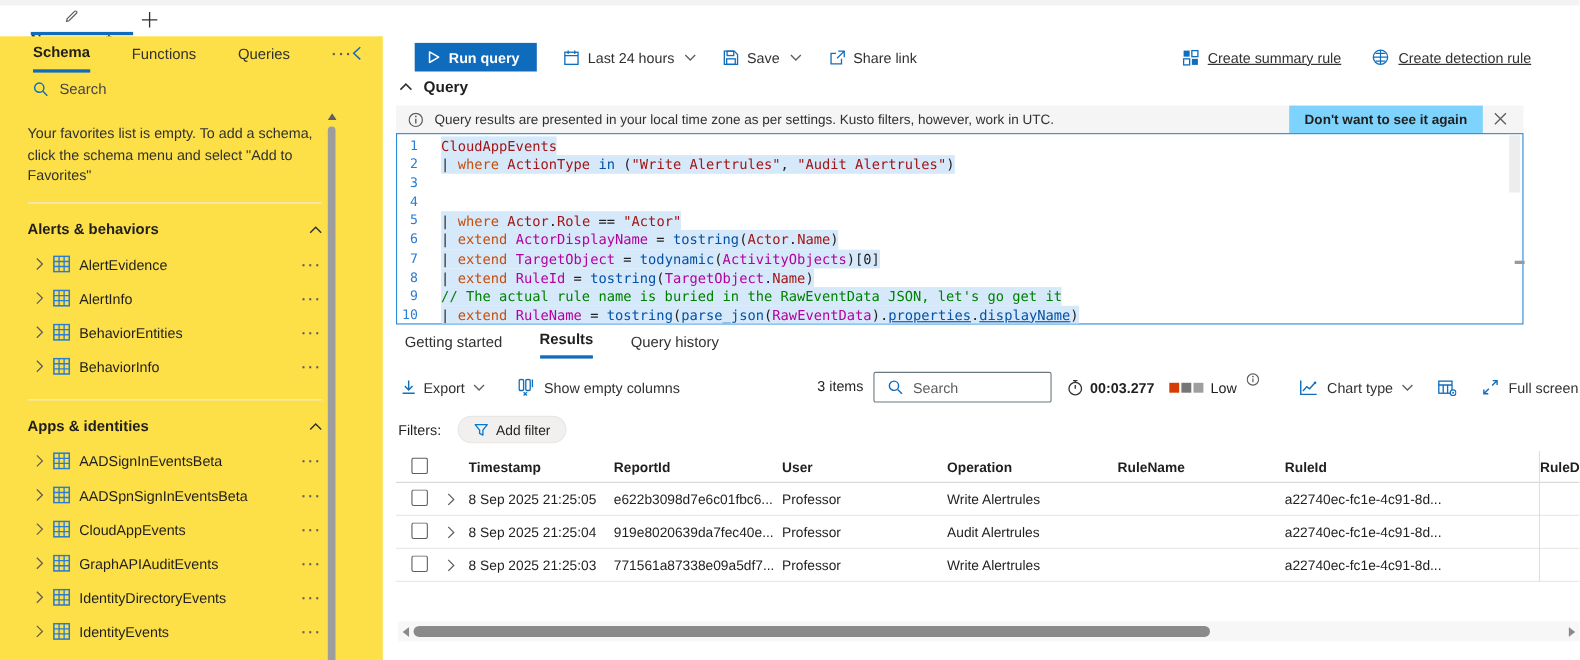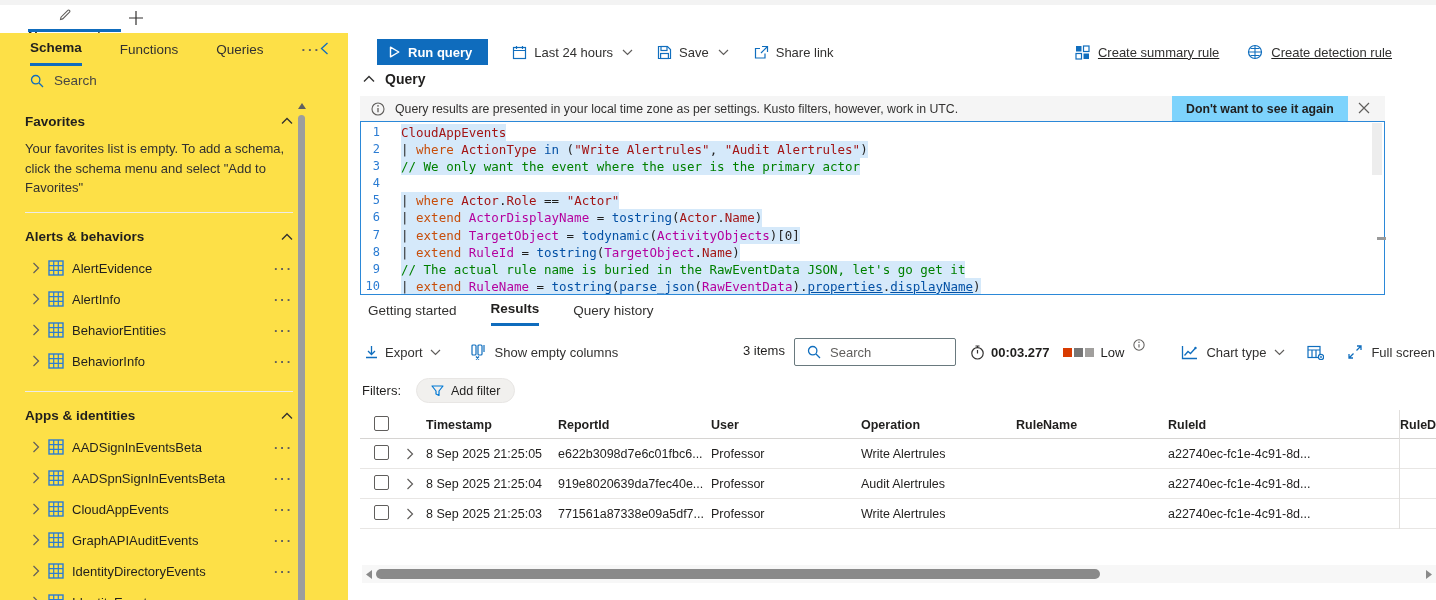--- a/index.html
+++ b/index.html
@@ -157,26 +157,20 @@
     </div>
     <div class="side-search">
       <svg width="14" height="14" viewBox="0 0 14 14">
           <circle cx="5.7" cy="5.7" r="4.2" fill="none" stroke="#0f6cbd" stroke-width="1.3"></circle>
           <path d="M9 9 L13 13" stroke="#0f6cbd" stroke-width="1.3"></path>
         </svg>
       <span>Search</span>
     </div>
 
     <div class="side-scroll">
-      <div class="sec-head" style="margin-top:8px;">
-        <span>Favorites</span>
-        <svg width="12" height="8" viewBox="0 0 12 8">
-            <path d="M1 6.5 6 1.5 11 6.5" fill="none" stroke="#323130" stroke-width="1.3"></path>
-          </svg>
-      </div>
       <div class="sec-empty">Your favorites list is empty. To add a schema, click the schema menu and select "Add to Favorites"</div>
       <div class="divider"></div>
 
       <div class="sec-head">
         <span>Alerts &amp; behaviors</span>
         <svg width="12" height="8" viewBox="0 0 12 8">
             <path d="M1 6.5 6 1.5 11 6.5" fill="none" stroke="#323130" stroke-width="1.3"></path>
           </svg>
       </div>
       <div class="items">
@@ -406,21 +400,20 @@
     <span class="code"><span class="tok-col">CloudAppEvents</span></span>
   </div>
 
   <div class="code-line">
     <span class="ln">2</span>
     <span class="code"><span class="tok-txt">| </span><span class="tok-kw">where</span><span class="tok-txt"> </span><span class="tok-col">ActionType</span><span class="tok-txt"> </span><span class="tok-fn">in</span><span class="tok-txt"> (</span><span class="tok-str">"Write Alertrules"</span><span class="tok-txt">, </span><span class="tok-str">"Audit Alertrules"</span><span class="tok-txt">)</span></span>
   </div>
 
   <div class="code-line">
     <span class="ln">3</span>
-    <span class="code"><span class="tok-cmt">// We only want the event where the user is the primary actor</span></span>
   </div>
 
   <div class="code-line">
     <span class="ln">4</span>
   </div>
 
   <div class="code-line">
     <span class="ln">5</span>
     <span class="code"><span class="tok-txt">| </span><span class="tok-kw">where</span><span class="tok-txt"> </span><span class="tok-col">Actor</span><span class="tok-txt">.</span><span class="tok-col">Role</span><span class="tok-txt"> == </span><span class="tok-str">"Actor"</span></span>
   </div>

